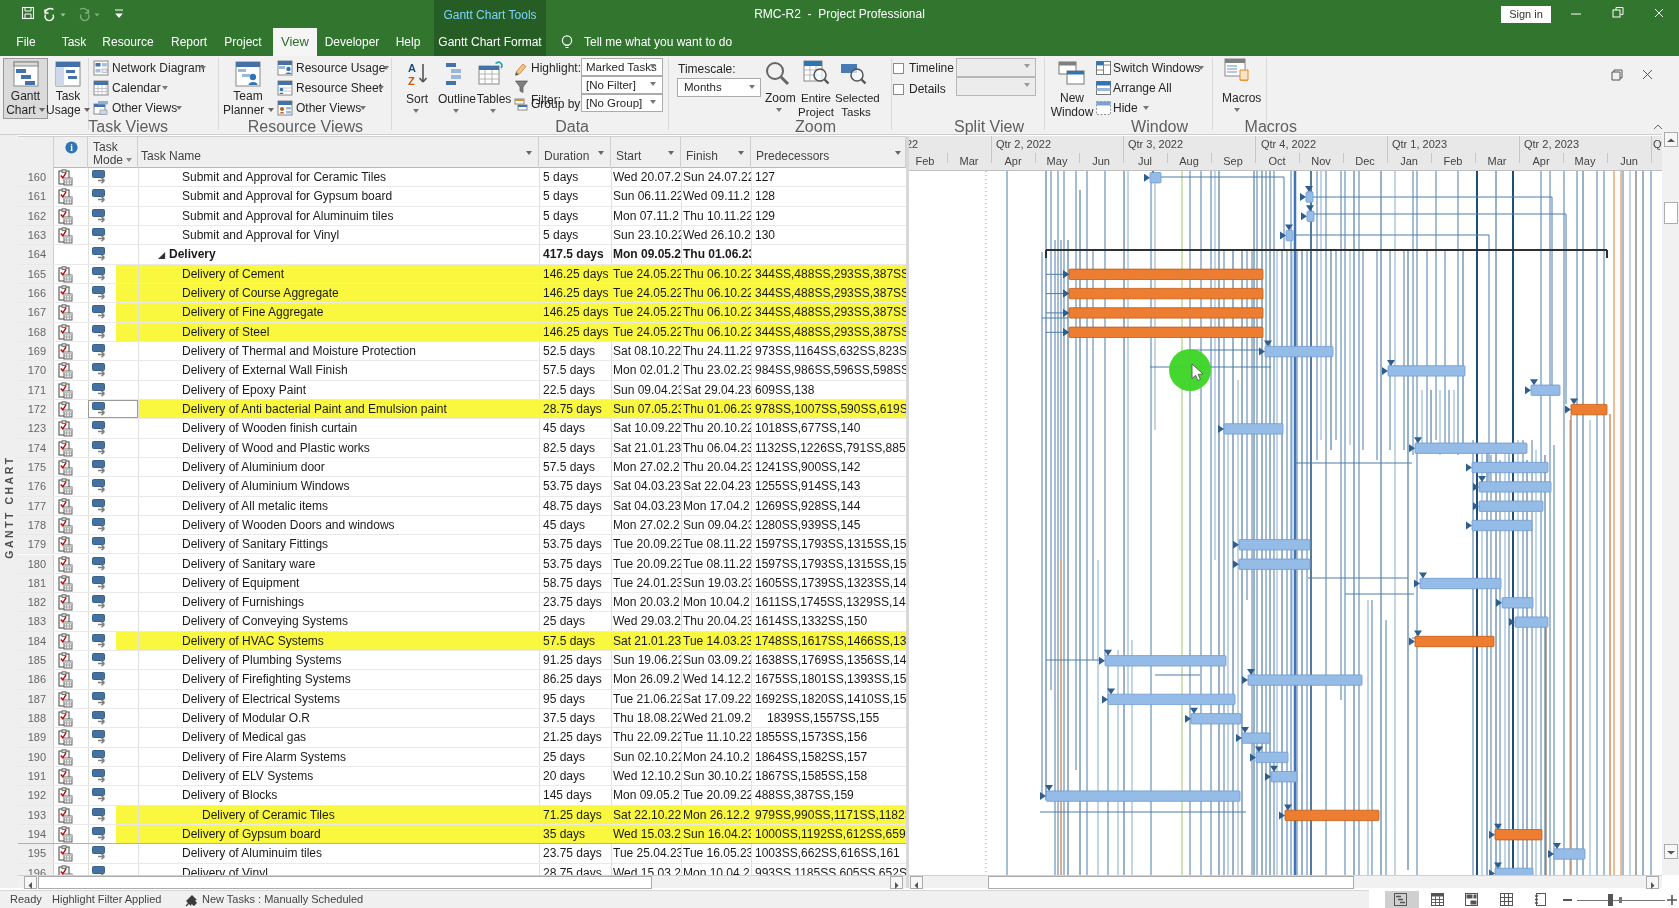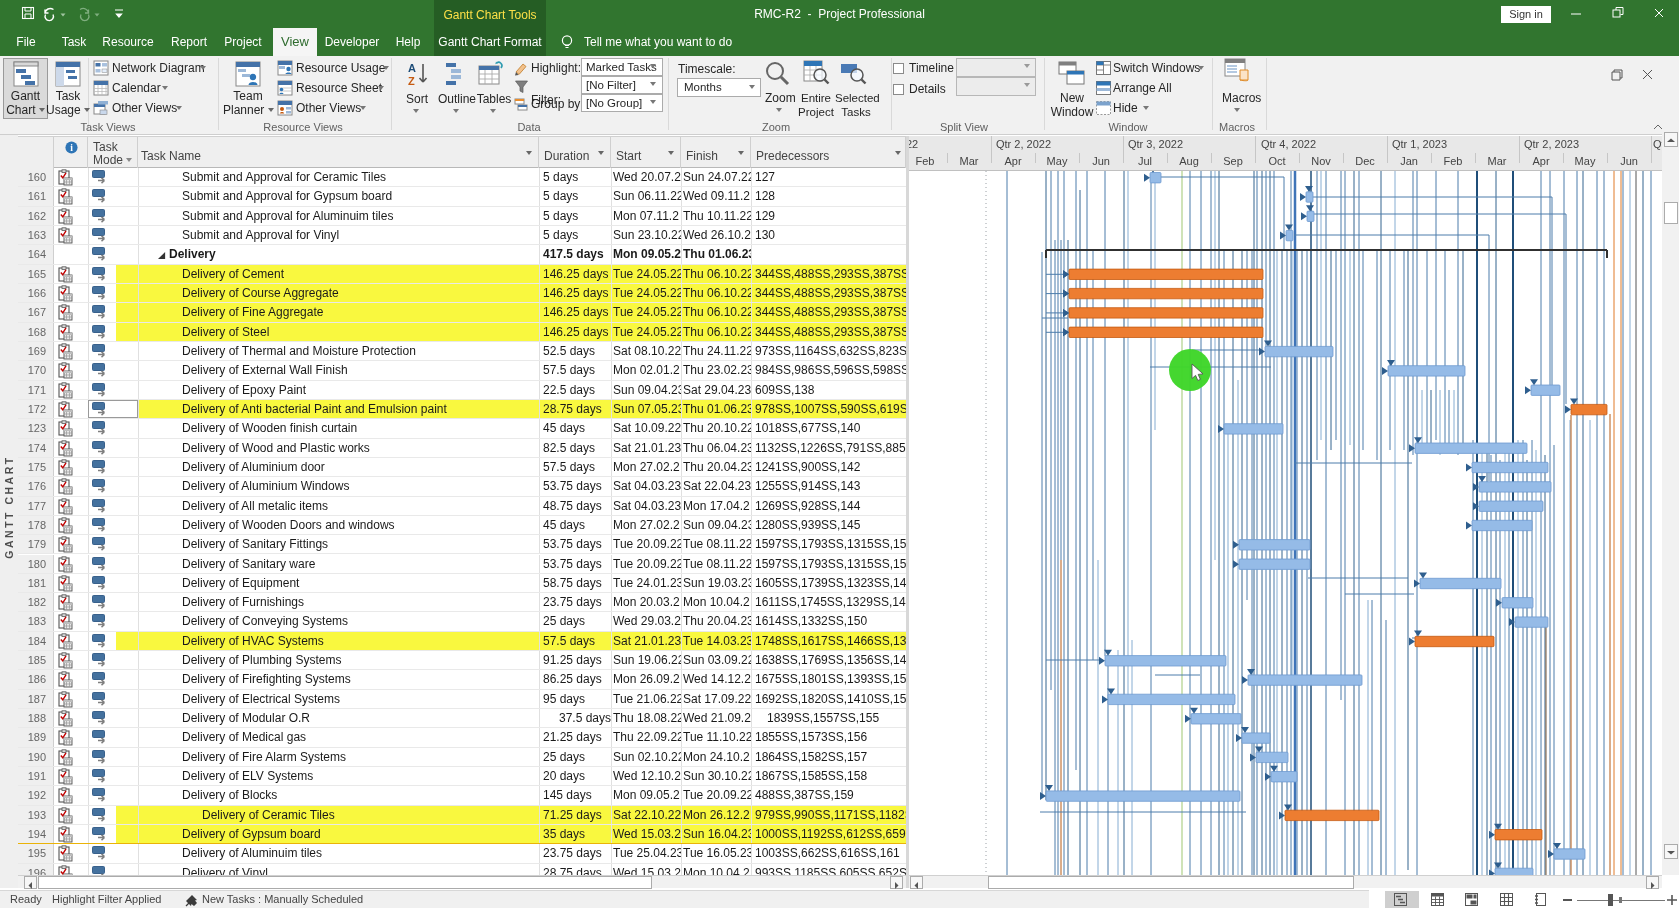--- a/index.html
+++ b/index.html
@@ -1,21 +1,21 @@
 <!DOCTYPE html>
 <html><head><meta charset="utf-8"><style>
 *{margin:0;padding:0;box-sizing:border-box;}
 html,body{width:1679px;height:908px;overflow:hidden;font-family:"Liberation Sans",sans-serif;background:#fff;}
 .abs{position:absolute;}
 .titlebar{left:0;top:0;width:1679px;height:28px;background:#31752f;}
 .tabrow{left:0;top:28px;width:1679px;height:28px;background:#31752f;}
 .tab{position:absolute;top:0;height:28px;line-height:28px;color:#fff;font-size:13px;}
 .ribbon{left:0;top:56px;width:1679px;height:79px;background:#f1f1f1;border-bottom:1px solid #cecece;}
 .gsep{position:absolute;top:2px;width:1px;height:72px;background:#d9d9d9;}
-.glabel{position:absolute;top:64px;width:120px;text-align:center;font-size:11px;color:#5f5f5f;height:14px;line-height:14px;}
+.glabel{position:absolute;top:64px;width:120px;text-align:right;font-size:16px;color:#5f5f5f;height:14px;line-height:14px;}
 .btxt{position:absolute;font-size:12px;color:#262626;white-space:nowrap;}
 .combo{position:absolute;background:#fff;border:1px solid #ababab;font-size:11.5px;color:#262626;white-space:nowrap;}
 .combod{position:absolute;background:#ececec;border:1px solid #b7b7b7;}
 .car{display:inline-block;width:0;height:0;border-left:3.5px solid transparent;border-right:3.5px solid transparent;border-top:4px solid #666;vertical-align:2px;}
 .abs>.car{display:block;}
 .leftstrip{left:0;top:135px;width:18px;height:753px;background:#efefef;}
 .gclabel{position:absolute;left:-66px;top:366px;width:150px;transform:rotate(-90deg);font-size:10.5px;font-weight:bold;color:#4d4d4d;letter-spacing:2.5px;text-align:center;}
 .thead{left:18px;top:136px;width:888px;height:32px;background:#efefef;border-bottom:1px solid #b8b8b8;border-top:1px solid #d0d0d0;}
 .hcell{position:absolute;top:0;height:32px;border-right:1px solid #cfcfcf;font-size:12px;color:#444;}
 .row{position:absolute;background:#fff;overflow:hidden;}
@@ -37,21 +37,21 @@
 </g>
 <path d="M40.5 8.5l2.5 3 2.5-3z" fill="#9fc49f"></path>
 <g stroke="#7fae7f" fill="none" stroke-width="1.3">
 <path d="M60 4.5c4-2.5 8 0 8.5 3.5 M68.5 4.5v3.5H65"></path>
 <path d="M61 9.5a4.2 4.2 0 1 0 7.5 0"></path>
 </g>
 <path d="M74.5 8.5l2.5 3 2.5-3z" fill="#7fae7f"></path>
 <path d="M95 5h8M96.5 9l2.5 3 2.5-3z" stroke="#fff" fill="#fff" stroke-width="1.2"></path>
 </svg>
 <div class="abs" style="left:0;width:1679px;text-align:center;top:7px;font-size:12px;color:#fff;">RMC-R2&nbsp;&nbsp;-&nbsp;&nbsp;Project Professional</div>
-<div class="abs" style="left:434px;top:0;width:112px;height:28px;background:#255d24;color:#fde047;font-size:12px;text-align:center;line-height:30px;">Gantt Chart Tools</div>
+<div class="abs" style="left:434px;top:0;width:112px;height:28px;background:#255d24;color:#7dd3fc;font-size:12px;text-align:center;line-height:30px;">Gantt Chart Tools</div>
 <div class="abs" style="left:1501px;top:6px;width:50px;height:17px;background:#fff;font-size:11px;color:#333;text-align:center;line-height:17px;">Sign in</div>
 <svg class="abs" style="left:1560px;top:0" width="119" height="28" viewBox="0 0 119 28">
 <g stroke="#fff" stroke-width="1" fill="none">
 <path d="M11 14h10"></path>
 <rect x="53" y="10" width="7" height="7"></rect>
         <path d="M56 10v-2.5h7v7h-2.5"></path>
 <path d="M95 9l8 8M103 9l-8 8"></path>
 </g>
     </svg>
 </div>
@@ -1202,21 +1202,21 @@
 <path d="M9.5 11v5M12.5 11v5M7 13h8" stroke="#999" stroke-width="0.7"></path>
 </svg>
       </div>
 <div class="cell" style="left:70px;width:50px;">
         <svg style="position:absolute;left:4px;top:2px" width="18" height="15" viewBox="0 0 18 15">
 <rect x="0.5" y="0.5" width="12" height="7" rx="1" fill="#44719e" stroke="#39618c"></rect>
 <path d="M6 10.5h6.5M12.5 10.5l-3-2.6M12.5 10.5l-3 2.6" stroke="#7f7f7f" stroke-width="1.5" fill="none"></path>
 </svg>
       </div>
 <div class="cell" style="left:120px;width:401px;padding-left:44px;">Delivery of Modular O.R</div>
-<div class="cell" style="left:521px;width:72px;padding-left:20px;">37.5 days</div>
+<div class="cell" style="left:521px;width:72px;padding-left:4px;">37.5 days</div>
 <div class="cell" style="left:593px;width:70px;padding-left:2px;">Thu 18.08.22</div>
 <div class="cell" style="left:663px;width:70px;padding-left:2px;">Wed 21.09.2</div>
 <div class="cell" style="left:733px;width:155px;padding-left:16px;">1839SS,1557SS,155</div>
 </div>
 <div class="row" style="left:0;top:560.42px;width:888px;height:19.32px;border-bottom:1px solid #e9e9e9;">
 <div class="cell cnum" style="left:0;width:36px;padding-right:7px;">189</div>
 <div style="position:absolute;left:70px;top:0;width:1px;height:100%;background:#e0e0e0;"></div>
 <div style="position:absolute;left:120px;top:0;width:1px;height:100%;background:#e0e0e0;"></div>
 <div style="position:absolute;left:521px;top:0;width:1px;height:100%;background:#e0e0e0;"></div>
 <div style="position:absolute;left:593px;top:0;width:1px;height:100%;background:#e0e0e0;"></div>

